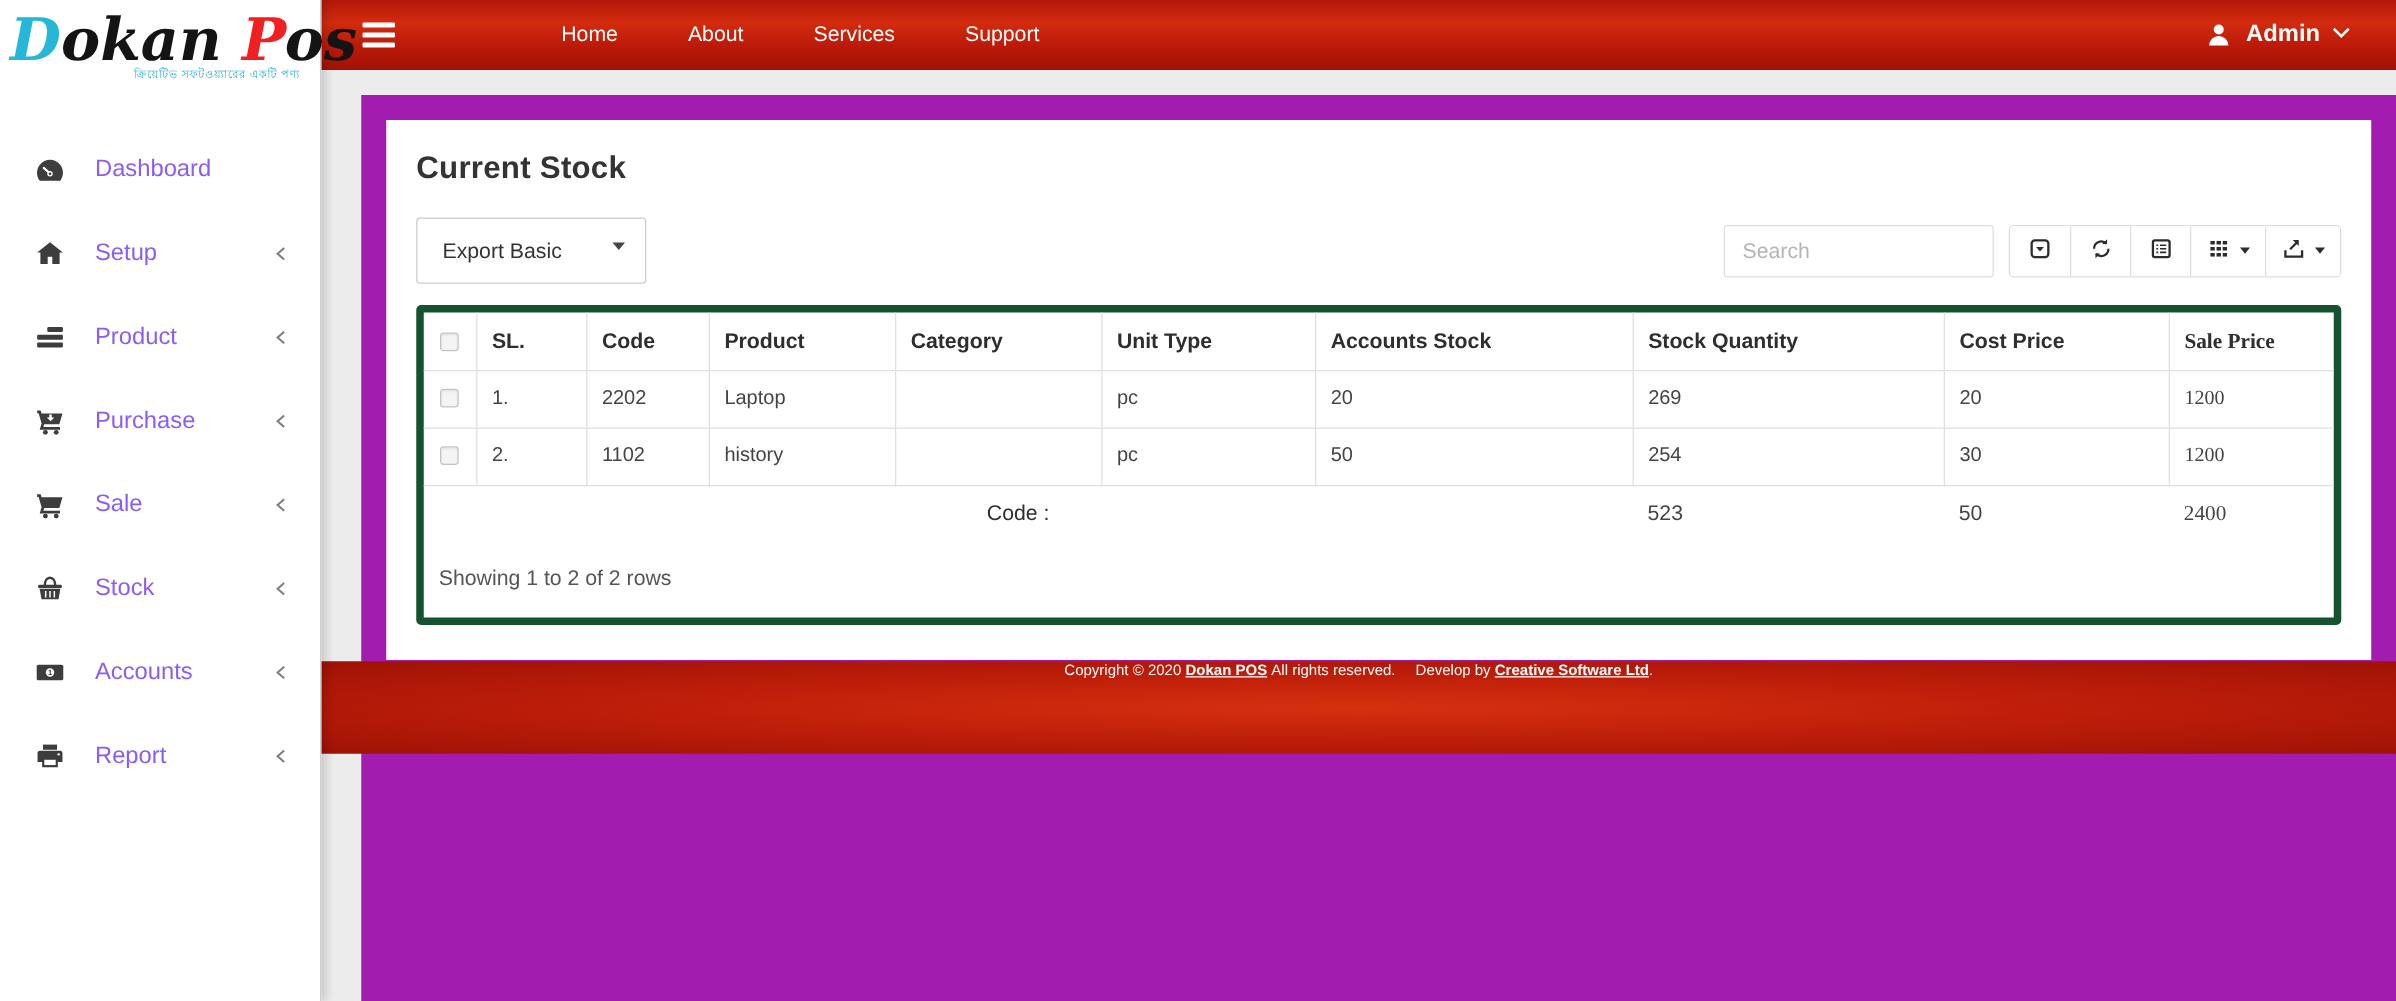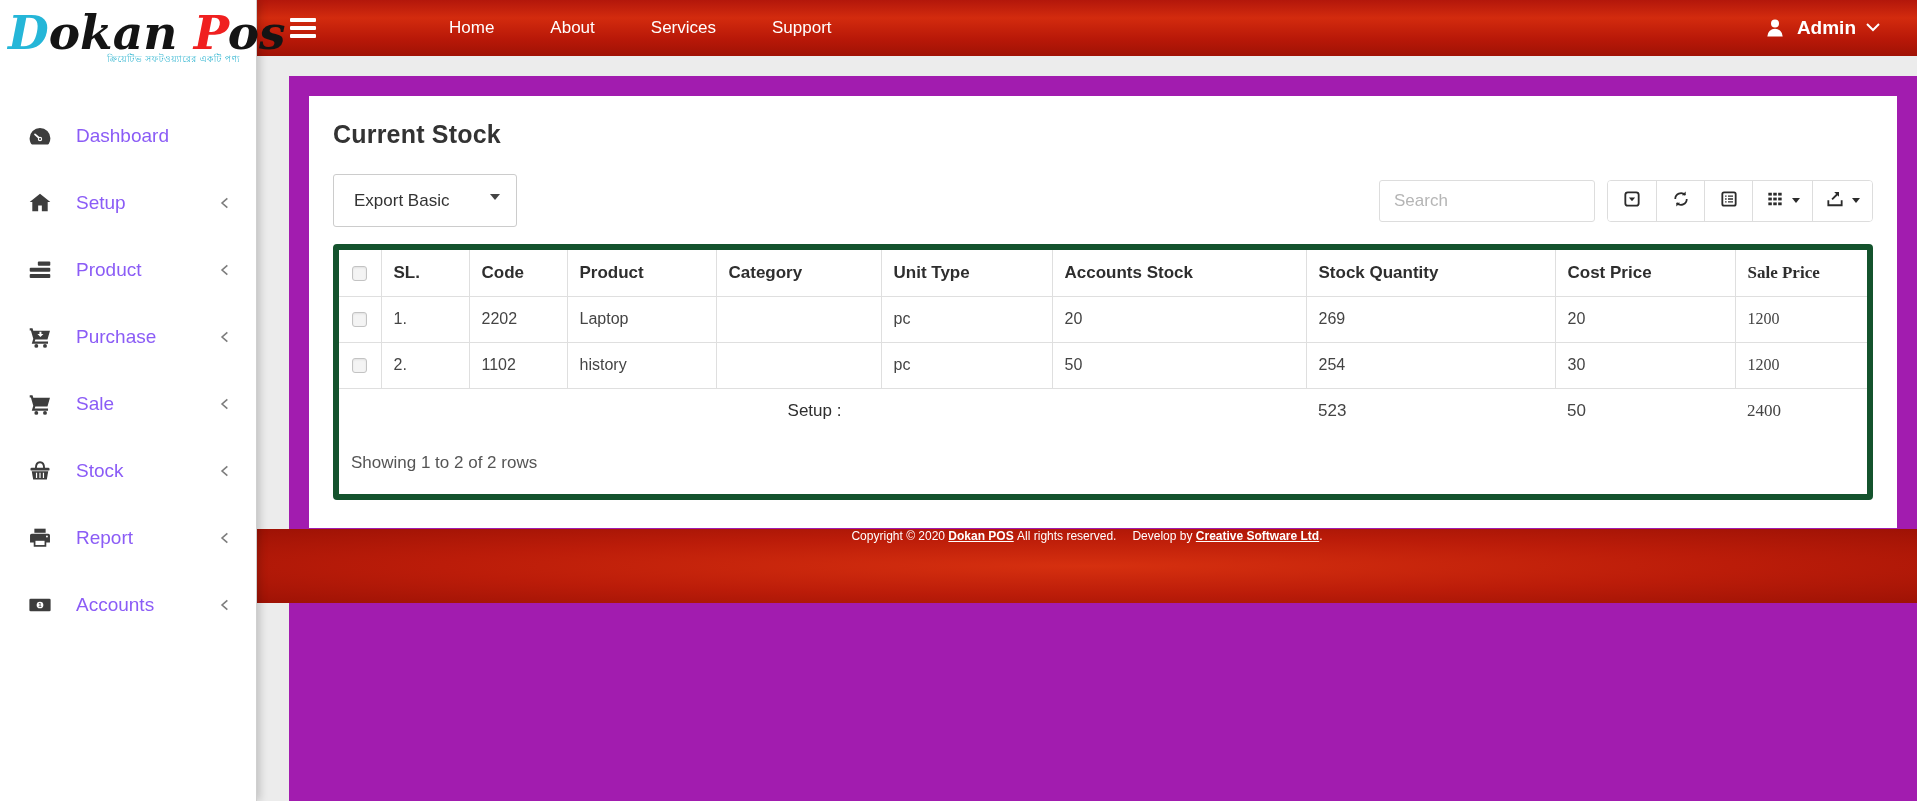--- a/index.html
+++ b/index.html
@@ -164,42 +164,42 @@
       </span>
       <span class="mi-label">Stock</span>
       <span class="mi-chevron"><svg width="14" height="14" viewBox="0 0 12 12">
             <polyline points="8,2 3.5,6 8,10" fill="none" stroke="#7d7d7d" stroke-width="1.4"></polyline>
           </svg></span>
     </div>
 
     <div class="menu-item">
       <span class="mi-icon">
         <svg class="icon-svg" width="26" height="26" viewBox="0 0 24 24">
+            <rect x="2.2" y="6.2" width="19.6" height="11.6" rx="1.2" fill="currentColor"></rect>
+            <circle cx="12" cy="12" r="3.1" fill="#fff"></circle>
+            <text x="12" y="14" text-anchor="middle" font-size="5.6" font-weight="bold" fill="#3d3d3d" font-family="Liberation Sans, sans-serif">1</text>
+            <rect x="4.2" y="8.2" width="2" height="7.6" fill="#fff" opacity=".0"></rect>
+          </svg>
+      </span>
+      <span class="mi-label">Accounts</span>
+      <span class="mi-chevron"><svg width="14" height="14" viewBox="0 0 12 12">
+            <polyline points="8,2 3.5,6 8,10" fill="none" stroke="#7d7d7d" stroke-width="1.4"></polyline>
+          </svg></span>
+    </div>
+
+    <div class="menu-item">
+      <span class="mi-icon">
+        <svg class="icon-svg" width="26" height="26" viewBox="0 0 24 24">
             <rect x="6.8" y="3.4" width="10.4" height="3.8" fill="currentColor"></rect>
             <path d="M4.4 8h15.2c.9 0 1.6.7 1.6 1.6v6.6h-3.4v3.9H6.2v-3.9H2.8V9.6C2.8 8.7 3.5 8 4.4 8z" fill="currentColor"></path>
             <rect x="7.8" y="14.6" width="8.4" height="3.9" fill="#fff"></rect>
             <circle cx="18.4" cy="10.6" r=".9" fill="#fff"></circle>
           </svg>
       </span>
       <span class="mi-label">Report</span>
-      <span class="mi-chevron"><svg width="14" height="14" viewBox="0 0 12 12">
-            <polyline points="8,2 3.5,6 8,10" fill="none" stroke="#7d7d7d" stroke-width="1.4"></polyline>
-          </svg></span>
-    </div>
-
-    <div class="menu-item">
-      <span class="mi-icon">
-        <svg class="icon-svg" width="26" height="26" viewBox="0 0 24 24">
-            <rect x="2.2" y="6.2" width="19.6" height="11.6" rx="1.2" fill="currentColor"></rect>
-            <circle cx="12" cy="12" r="3.1" fill="#fff"></circle>
-            <text x="12" y="14" text-anchor="middle" font-size="5.6" font-weight="bold" fill="#3d3d3d" font-family="Liberation Sans, sans-serif">1</text>
-            <rect x="4.2" y="8.2" width="2" height="7.6" fill="#fff" opacity=".0"></rect>
-          </svg>
-      </span>
-      <span class="mi-label">Accounts</span>
       <span class="mi-chevron"><svg width="14" height="14" viewBox="0 0 12 12">
             <polyline points="8,2 3.5,6 8,10" fill="none" stroke="#7d7d7d" stroke-width="1.4"></polyline>
           </svg></span>
     </div>
 
   </nav>
 </aside>
 
 <header class="navbar">
   <div class="hamburger">
@@ -337,21 +337,21 @@
             <td>1102</td>
             <td>history</td>
             <td></td>
             <td>pc</td>
             <td>50</td>
             <td>254</td>
             <td>30</td>
             <td>1200</td>
           </tr>
           <tr class="total-row">
-            <td colspan="7" class="total-label">Setup :</td>
+            <td colspan="7" class="total-label">Code :</td>
             <td>523</td>
             <td>50</td>
             <td>2400</td>
           </tr>
         </tbody>
       </table>
       <div class="pagination-detail">Showing 1 to 2 of 2 rows</div>
     </div>
   </section>
 </main>

